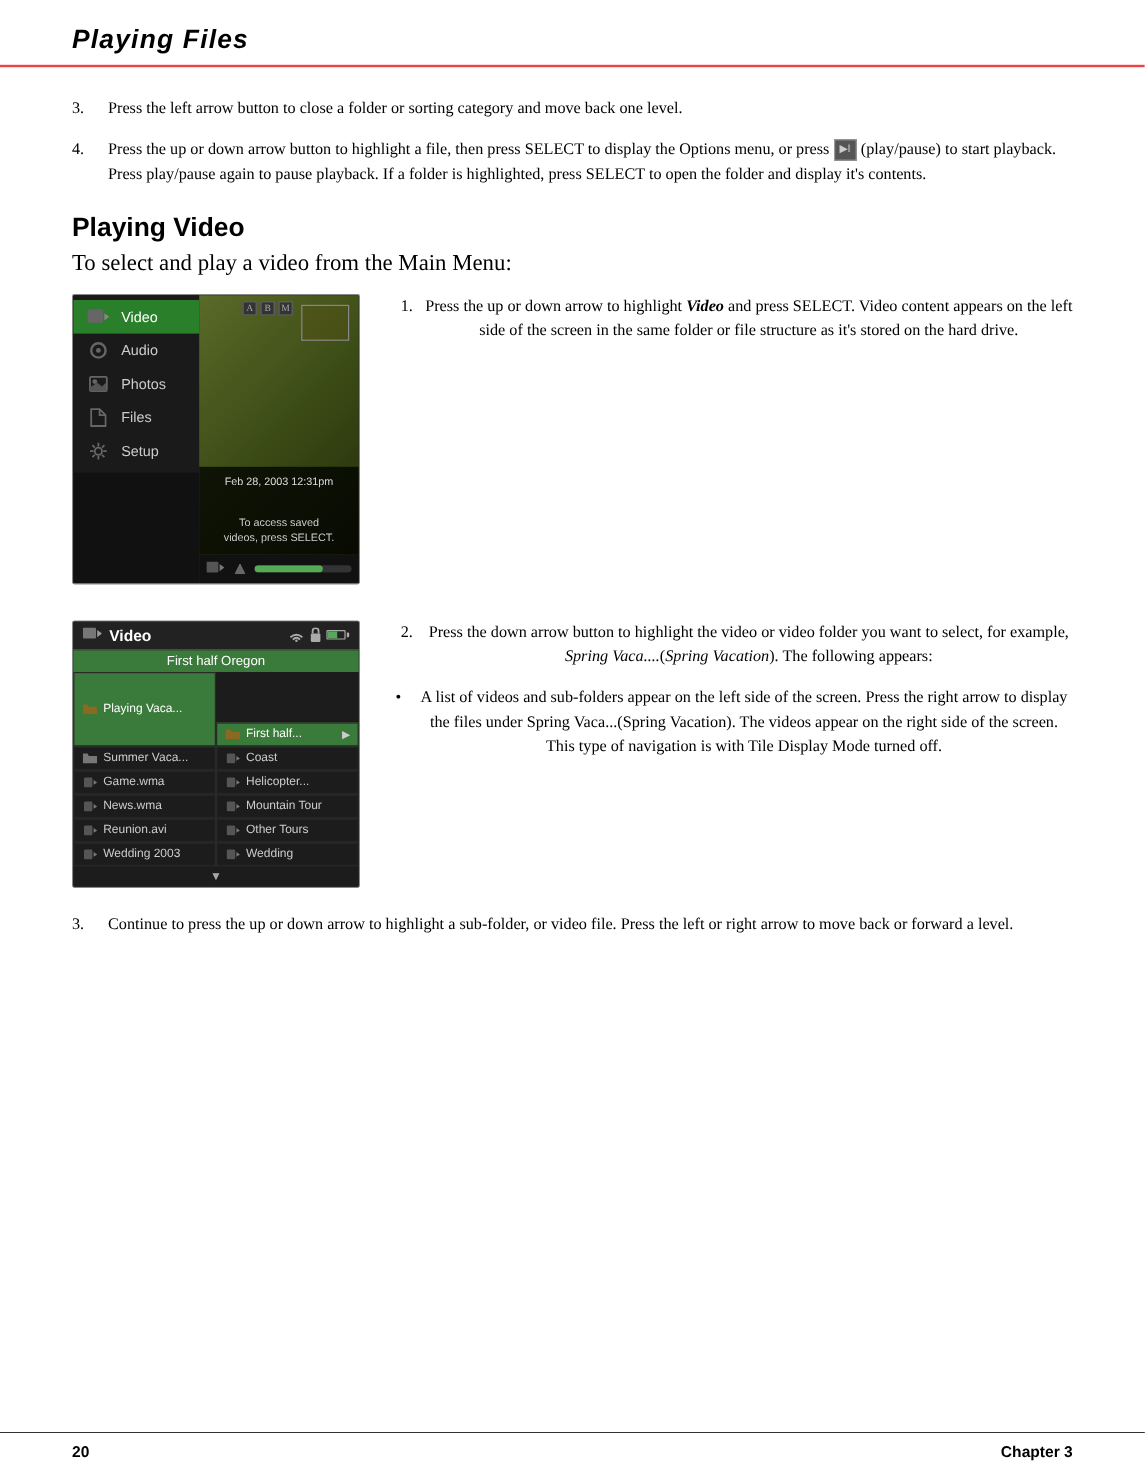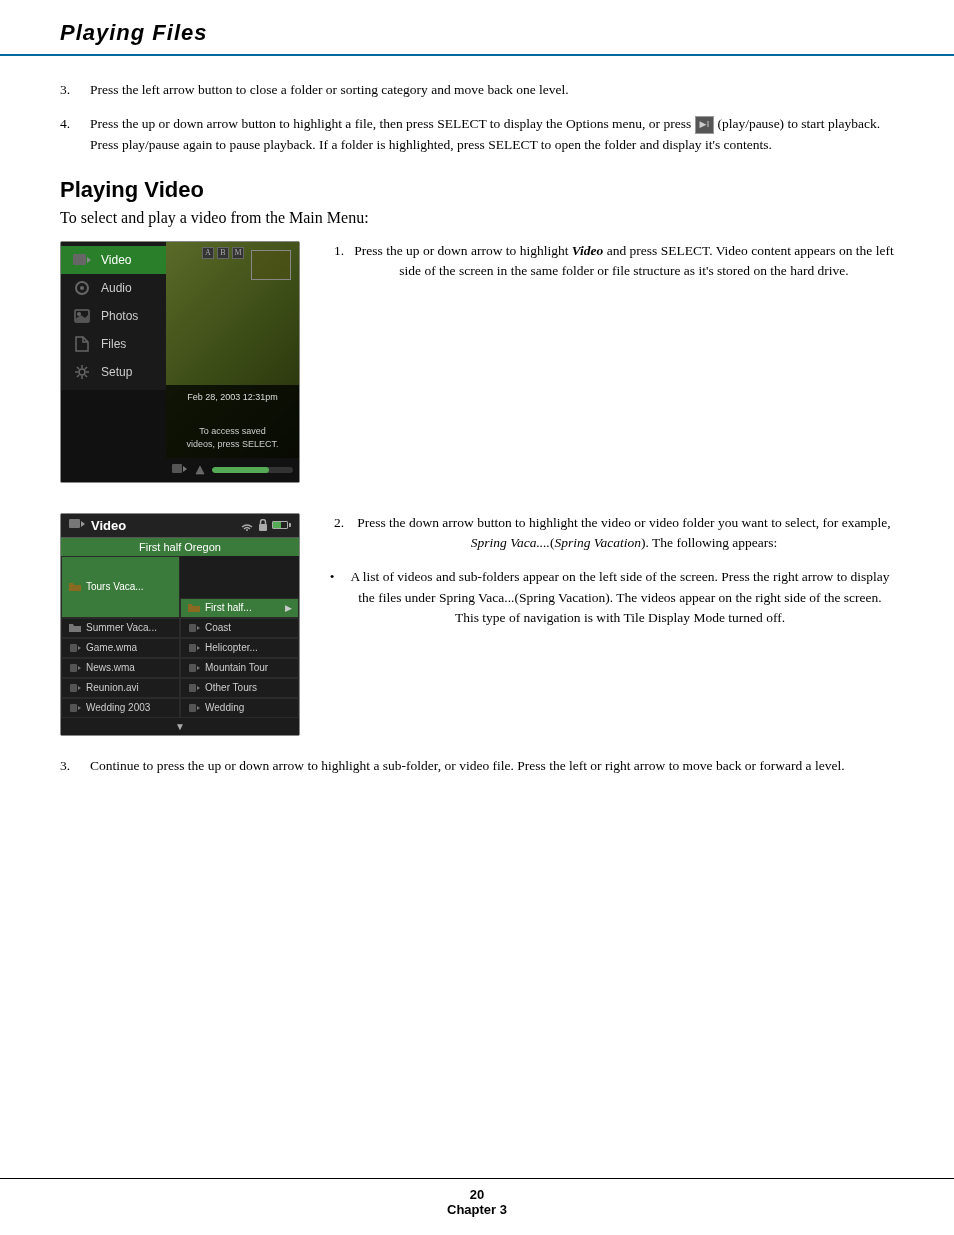--- a/index.html
+++ b/index.html
@@ -9,21 +9,21 @@
       font-size: 14px;
       color: #000;
       width: 954px;
       min-height: 1235px;
       padding: 0;
     }
 
     
     .page-header {
       padding: 20px 60px 8px 60px;
-      border-bottom: 2px solid #0369a1;
+      border-bottom: 2px solid #ef4444;
       margin-bottom: 24px;
     }
     .page-title {
       font-family: 'Arial Black', 'Arial', sans-serif;
       font-size: 22px;
       font-weight: 900;
       font-style: italic;
       letter-spacing: 1px;
     }
 
@@ -47,21 +47,21 @@
     }
 
     
     .section-heading {
       font-size: 22px;
       font-weight: bold;
       font-family: Arial, sans-serif;
       margin: 18px 0 6px 0;
     }
     .section-subtext {
-      font-size: 16px;
+      font-size: 19px;
       margin-bottom: 14px;
     }
 
     
     .two-col {
       display: flex;
       gap: 24px;
       margin-bottom: 20px;
       text-align: center;
     }
@@ -249,21 +249,20 @@
       width: 954px;
       padding: 0 60px;
       display: flex;
       justify-content: space-between;
       align-items: center;
       border-top: 1px solid #000;
       padding-top: 8px;
       font-size: 13px;
       font-weight: bold;
       font-family: Arial, sans-serif;
-      flex-direction: column;
     }
 
     .italic { font-style: italic; }
     .bold { font-weight: bold; }
   </style>
 </head>
 <body>
 
 <div class="page-header">
   <span class="page-title">Playing Files</span>
@@ -422,21 +421,21 @@
         <div class="selected-path">First half Oregon</div>
 
         <div class="file-grid">
 
           <div class="file-item selected-file">
             <span class="file-icon">
               <svg width="12" height="10" viewBox="0 0 12 10">
                   <path d="M0,2 L0,9 L12,9 L12,3 L5,3 L4,1 L0,1 Z" fill="#8a6a20"></path>
                 </svg>
             </span>
-            <span>Tours Vaca...</span>
+            <span>Playing Vaca...</span>
           </div>
           <div class="file-item highlighted">
             <span class="file-icon">
               <svg width="12" height="10" viewBox="0 0 12 10">
                   <path d="M0,2 L0,9 L12,9 L12,3 L5,3 L4,1 L0,1 Z" fill="#8a6a20"></path>
                 </svg>
             </span>
             <span>First half...</span>
             <span style="margin-left:auto;font-size:9px;color:#ccc;">▶</span>
           </div>

